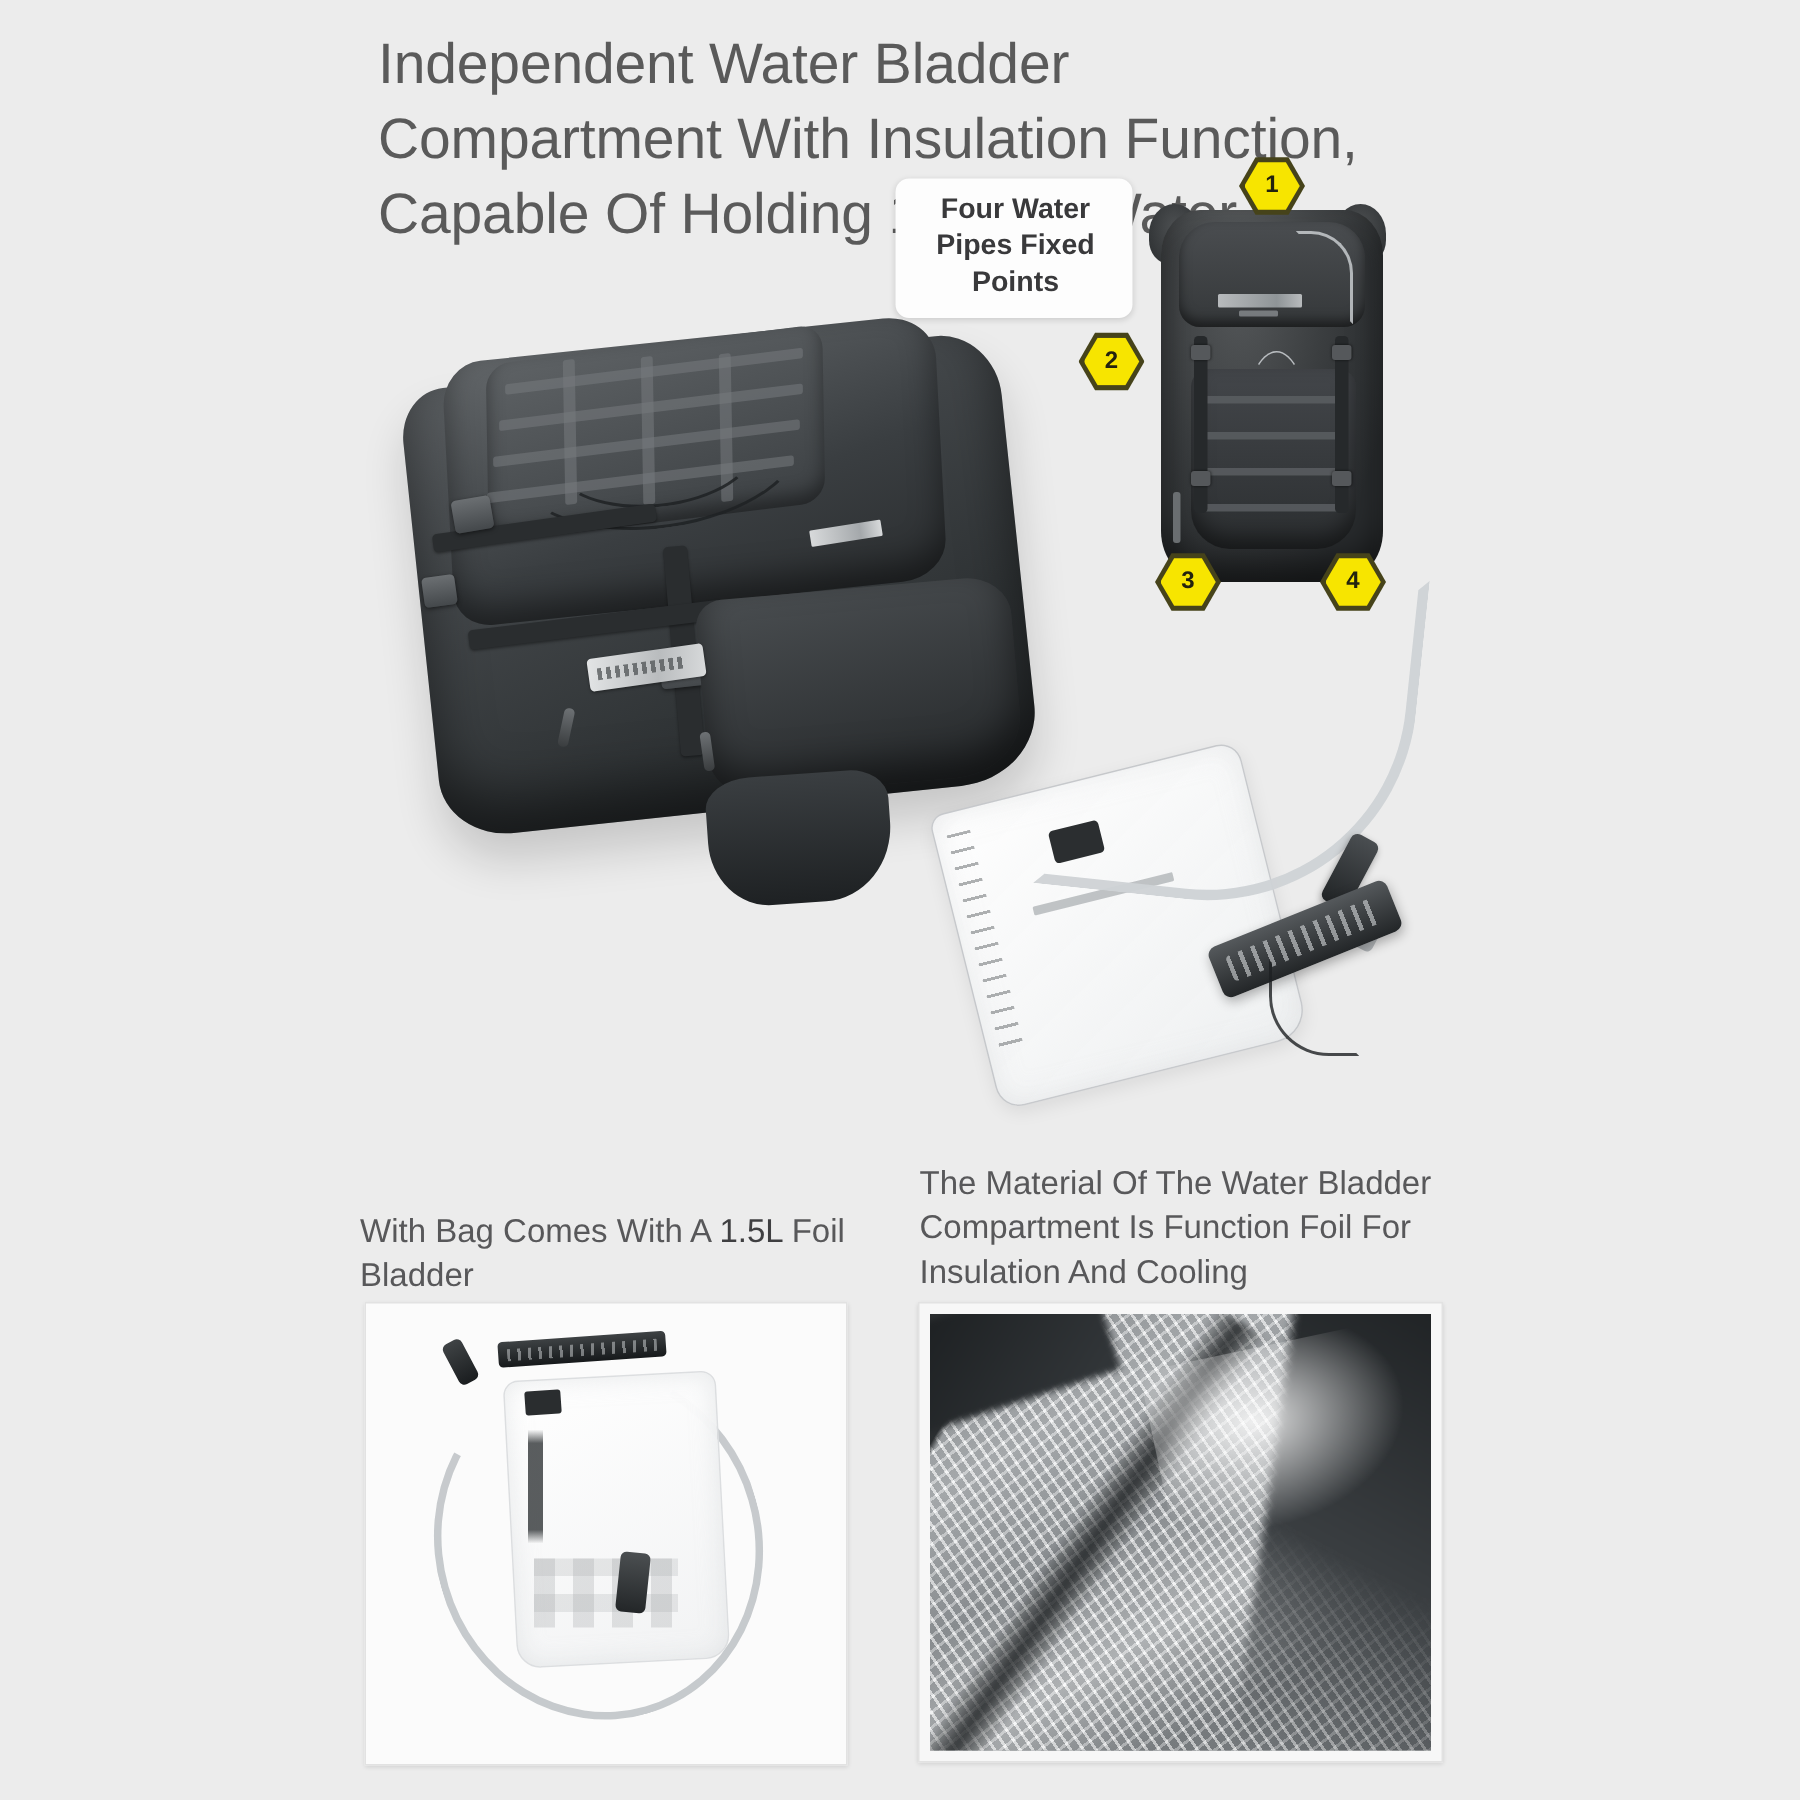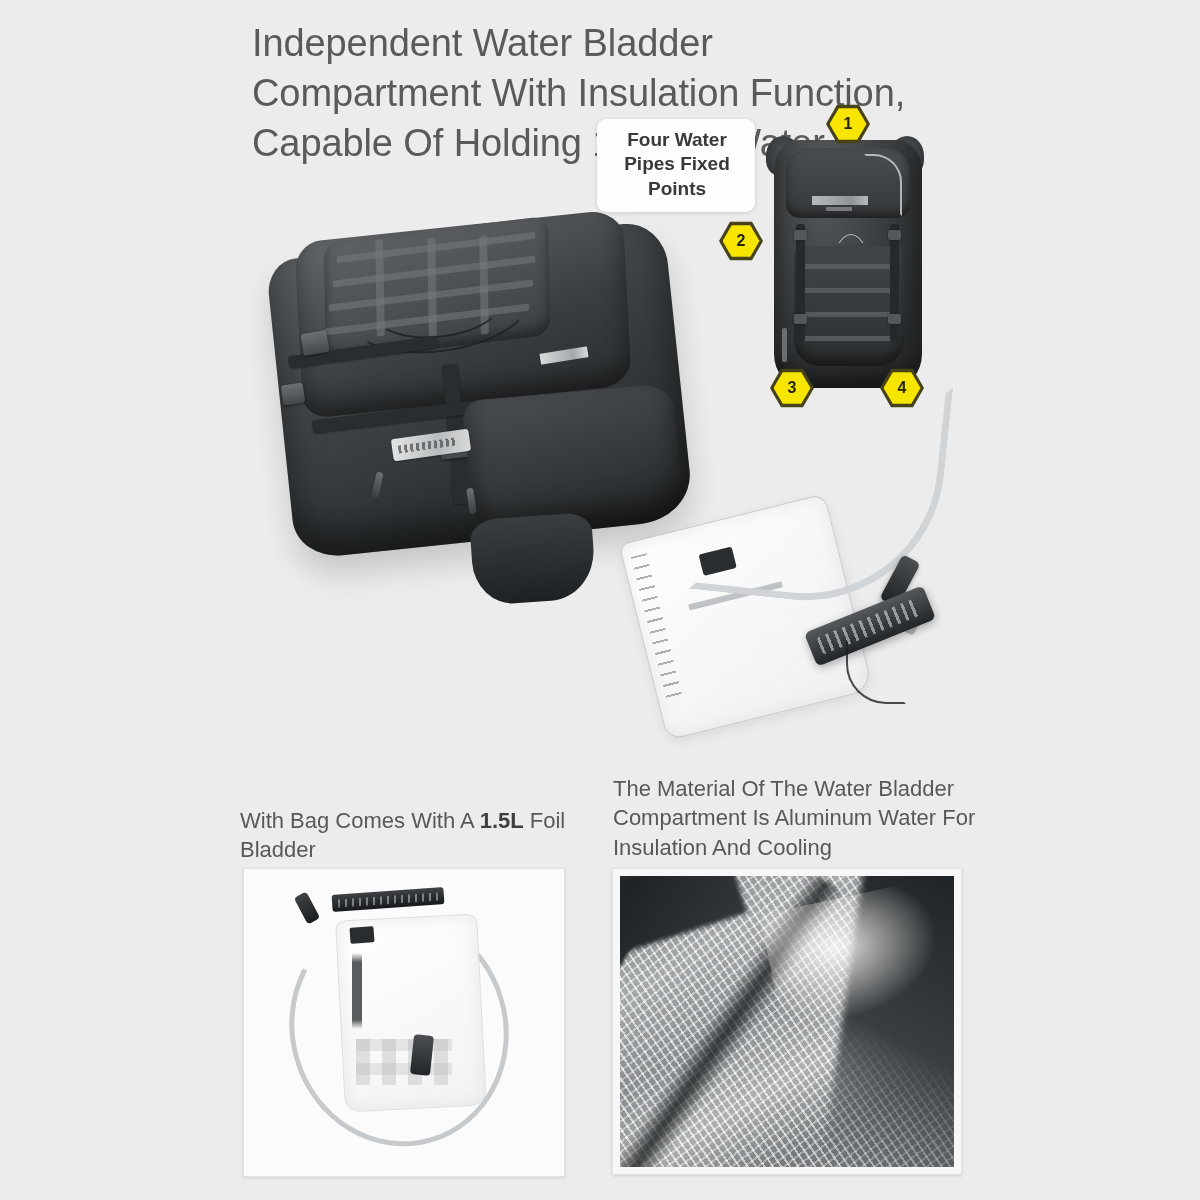--- a/index.html
+++ b/index.html
@@ -426,21 +426,21 @@
   }
 
   
   .cap {
     position: absolute;
     color: #58585a;
     font-size: 22px;
     line-height: 1.34;
     font-weight: 400;
   }
-  .cap b { font-weight: bold; color: #3f3f41; }
+  .cap b { font-weight: normal; color: #3f3f41; }
   .cap-left  { left: 240px; top: 806px; width: 330px; }
   .cap-right { left: 613px; top: 774px; width: 380px; }
 
   
   .panel {
     position: absolute;
     overflow: hidden;
     box-shadow: 0 1px 3px rgba(0,0,0,.12);
   }
   .panel-left {
@@ -690,21 +690,21 @@
     <div class="hex-inner">3</div>
   </div>
   <div class="hex-wrap" style="left:880px; top:368px;">
     <div class="hex-inner">4</div>
   </div>
 
   <div class="cap cap-left">
     <span>With Bag Comes With A </span><b>1.5L</b><span> Foil Bladder</span>
   </div>
 
-  <div class="cap cap-right">The Material Of The Water Bladder Compartment Is Aluminum Water For Insulation And Cooling</div>
+  <div class="cap cap-right">The Material Of The Water Bladder Compartment Is Function Foil For Insulation And Cooling</div>
 
   <div class="panel panel-left">
     <div class="kit-hose"></div>
     <div class="kit-bag"></div>
     <div class="kit-clip"></div>
     <div class="kit-tag"></div>
     <div class="kit-brand"></div>
     <div class="kit-icons"></div>
     <div class="kit-valve"></div>
     <div class="kit-conn"></div>

